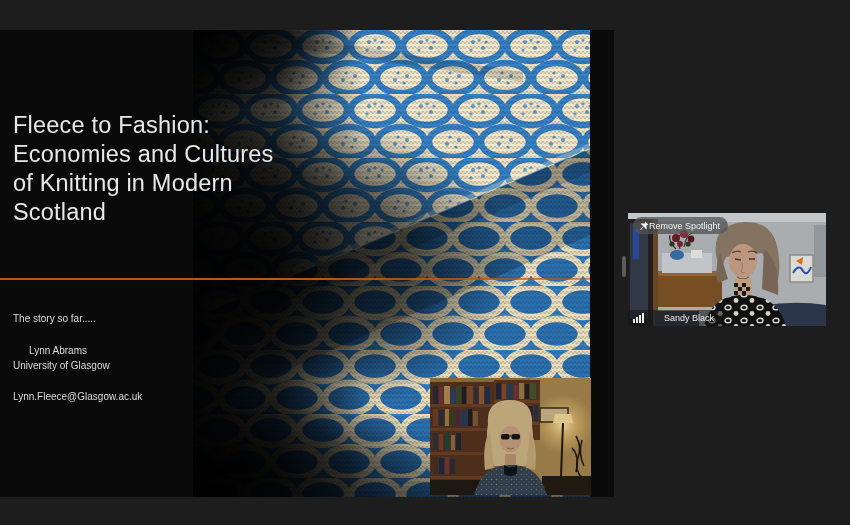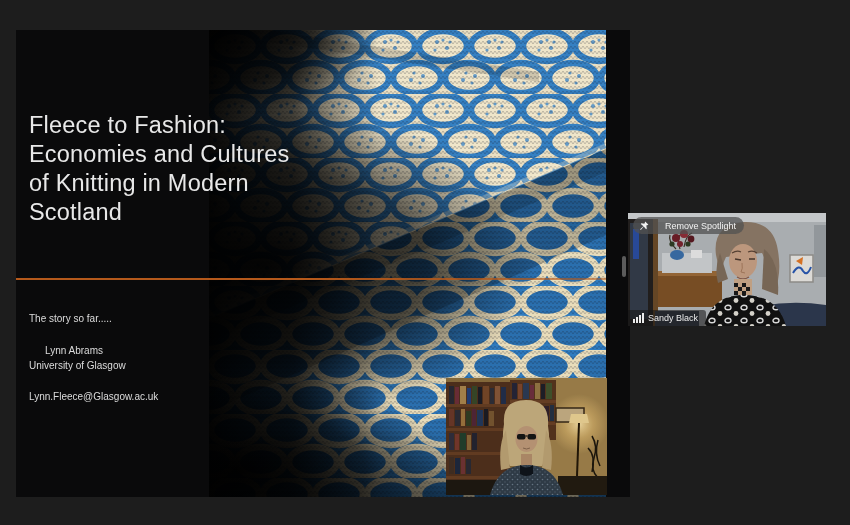--- a/index.html
+++ b/index.html
@@ -6,21 +6,21 @@
   body{
     width:850px;height:525px;overflow:hidden;position:relative;
     background:#1d1d1d;
     font-family:"Liberation Sans",sans-serif;
   }
   .app{position:absolute;inset:0;}
 
   
   .slide{
     position:absolute;left:0;top:30px;width:614px;height:467px;
-    background:#0a0a0b;overflow:hidden;margin-left:16px;
+    background:#0a0a0b;overflow:hidden;
   }
   .knit{position:absolute;left:193px;top:0;width:397px;height:467px;}
   .accent-line{
     position:absolute;left:0;top:248px;width:590px;height:2px;z-index:3;
     background:linear-gradient(to right,
       #b5591b 0px,#b5591b 300px,
       rgba(181,89,27,.8) 470px,rgba(181,89,27,.55) 100%);
   }
   .slide-title{
     position:absolute;left:13px;top:81px;width:300px;z-index:4;
@@ -41,27 +41,27 @@
   .presenter-video svg{display:block;}
 
   
   .spotlight-video{
     position:absolute;left:628px;top:213px;width:198px;height:113px;
     background:#6e7276;overflow:hidden;
   }
   .spotlight-video>svg{display:block;}
   .spotlight-pill{
     position:absolute;left:5px;top:4px;height:17px;z-index:6;
-    display:flex;align-items:center;gap:16px;padding:0 8px 0 6px;
+    display:flex;align-items:center;gap:0;padding:0 8px 0 6px;
     background:rgba(82,82,82,.75);border-radius:9px;
     color:#f2f2f2;font-size:9px;white-space:nowrap;
   }
   .name-tag{
     position:absolute;left:0;bottom:0;height:16px;z-index:6;
-    display:flex;align-items:center;gap:4px;padding:0 8px 0 5px;
+    display:flex;align-items:center;gap:20px;padding:0 8px 0 5px;
     background:rgba(22,22,22,.58);border-radius:0 3px 0 0;
     color:#ececec;font-size:9px;white-space:nowrap;
   }
   .icon{display:inline-flex;align-items:center;}
 
   
   .strip-scrollbar{
     position:absolute;left:622px;top:256px;width:4px;height:21px;
     background:#5b5b5b;border-radius:2px;
   }

